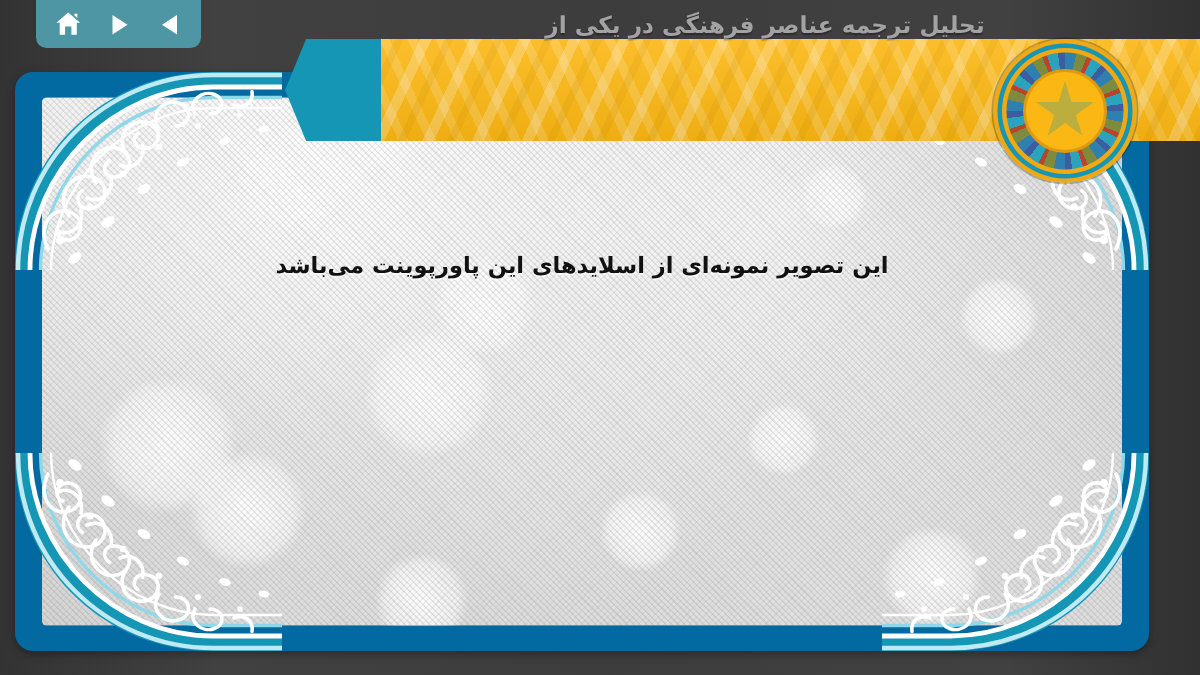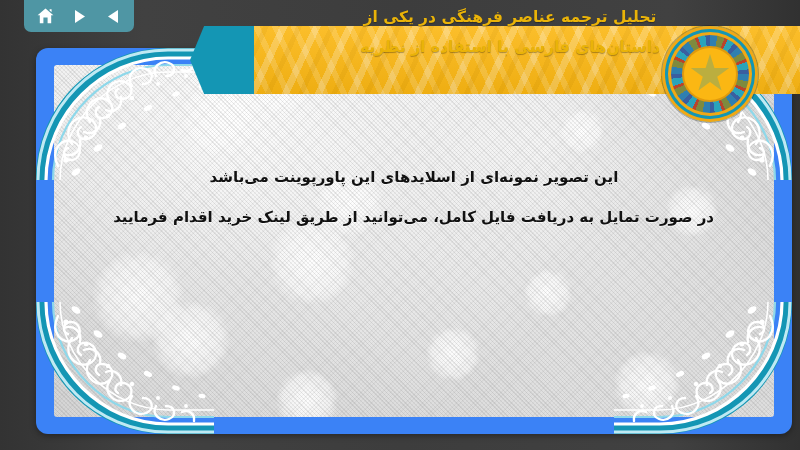--- a/index.html
+++ b/index.html
@@ -96,21 +96,21 @@
   }
 
   #title-text {
     position: absolute;
     left: 250px;
     top: 2px;
     width: 520px;
     z-index: 30;
     text-align: center;
     direction: rtl;
-    color: #eab308;
+    color: #a3a3a3;
     font-size: 15.5px;
     line-height: 30px;
     font-weight: 600;
     letter-spacing: 0.2px;
     text-shadow: 0 1px 1px rgba(0,0,0,0.30);
     pointer-events: none;
   }
   #title-text .tline { display: block; white-space: nowrap; }
 
   
@@ -156,25 +156,25 @@
     width:40px; height:40px;
     margin:-20px 0 0 -20px;
     background:#1496b4;
     clip-path: polygon(50% 0%, 61% 35%, 98% 35%, 68% 57%, 79% 91%, 50% 70%, 21% 91%, 32% 57%, 2% 35%, 39% 35%);
     opacity:0.28;
   }
 
   
   #panel {
     position: absolute;
-    left: 36px;
+    left: 10px;
     top: 48px;
     width: 756px;
     height: 386px;
-    background: #3b82f6;
+    background: #0369a1;
     border-radius: 12px;
     z-index: 10;
     box-shadow: 0 2px 6px rgba(0,0,0,0.35);
     overflow: hidden;
   }
 
   
   #sheet {
     position: absolute;
     left: 18px;
@@ -264,21 +264,20 @@
         <path d="M13.6 2.2 L15.6 2.2 L15.6 5.0 L13.6 3.4 Z" fill="#ffffff"></path>
       </svg>
     </div>
   </div>
 
   <div id="title-arrow"></div>
   <div id="title-band"></div>
 
   <div id="title-text">
     <span class="tline">تحلیل ترجمه عناصر فرهنگی در یکی از</span>
-    <span class="tline">داستان‌های فارسی با استفاده از نظریه</span>
   </div>
 
   <div id="medallion"></div>
 
   <div id="panel">
     <div id="sheet">
 
       <div class="bokeh" style="left:38px;  top:186px; width:92px;  height:92px;"></div>
       <div class="bokeh" style="left:98px;  top:236px; width:78px;  height:78px;"></div>
       <div class="bokeh" style="left:215px; top:154px; width:86px;  height:86px;"></div>
@@ -289,21 +288,20 @@
       <div class="bokeh" style="left:372px; top:262px; width:54px;  height:54px;"></div>
       <div class="bokeh" style="left:470px; top:204px; width:48px;  height:48px;"></div>
       <div class="bokeh" style="left:560px; top:286px; width:66px;  height:66px;"></div>
       <div class="bokeh" style="left:612px; top:120px; width:52px;  height:52px;"></div>
       <div class="bokeh" style="left:506px; top:44px;  width:44px;  height:44px;"></div>
 
       <div id="hatch"></div>
 
       <div id="body-text">
         <span class="bline">این تصویر نمونه‌ای از اسلایدهای این پاورپوینت می‌باشد</span>
-        <span class="bline">در صورت تمایل به دریافت فایل کامل، می‌توانید از طریق لینک خرید اقدام فرمایید</span>
       </div>
     </div>
 
     <svg class="ornament orn-tl" viewBox="0 0 178 132" aria-hidden="true">
       <path d="M0 132 C0 58 58 0 132 0 L178 0 L178 10 L134 10 C64 10 10 64 10 132 Z" fill="#1496b4"></path>
       <path d="M2 132 C2 60 60 2 132 2 L178 2" fill="none" stroke="#bfe9f3" stroke-width="3"></path>
       <path d="M10 132 C10 66 66 10 132 10 L178 10" fill="none" stroke="#ffffff" stroke-width="3.2"></path>
       <path d="M17 132 C17 70 70 17 132 17 L178 17" fill="none" stroke="#8ed8ea" stroke-width="2.2"></path>
       <path d="M24 132 C24 75 75 24 132 24 L178 24" fill="none" stroke="#ffffff" stroke-width="1.6"></path>
       <g fill="none" stroke="#ffffff" stroke-width="2.4" stroke-linecap="round">

